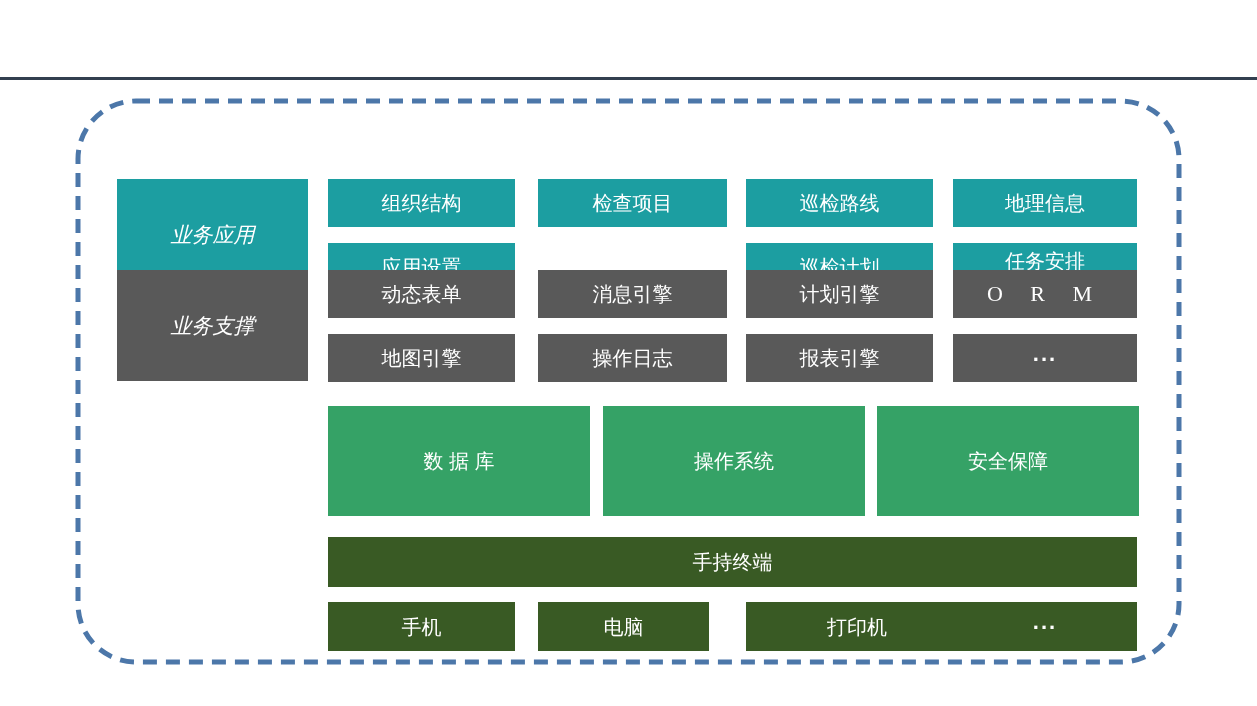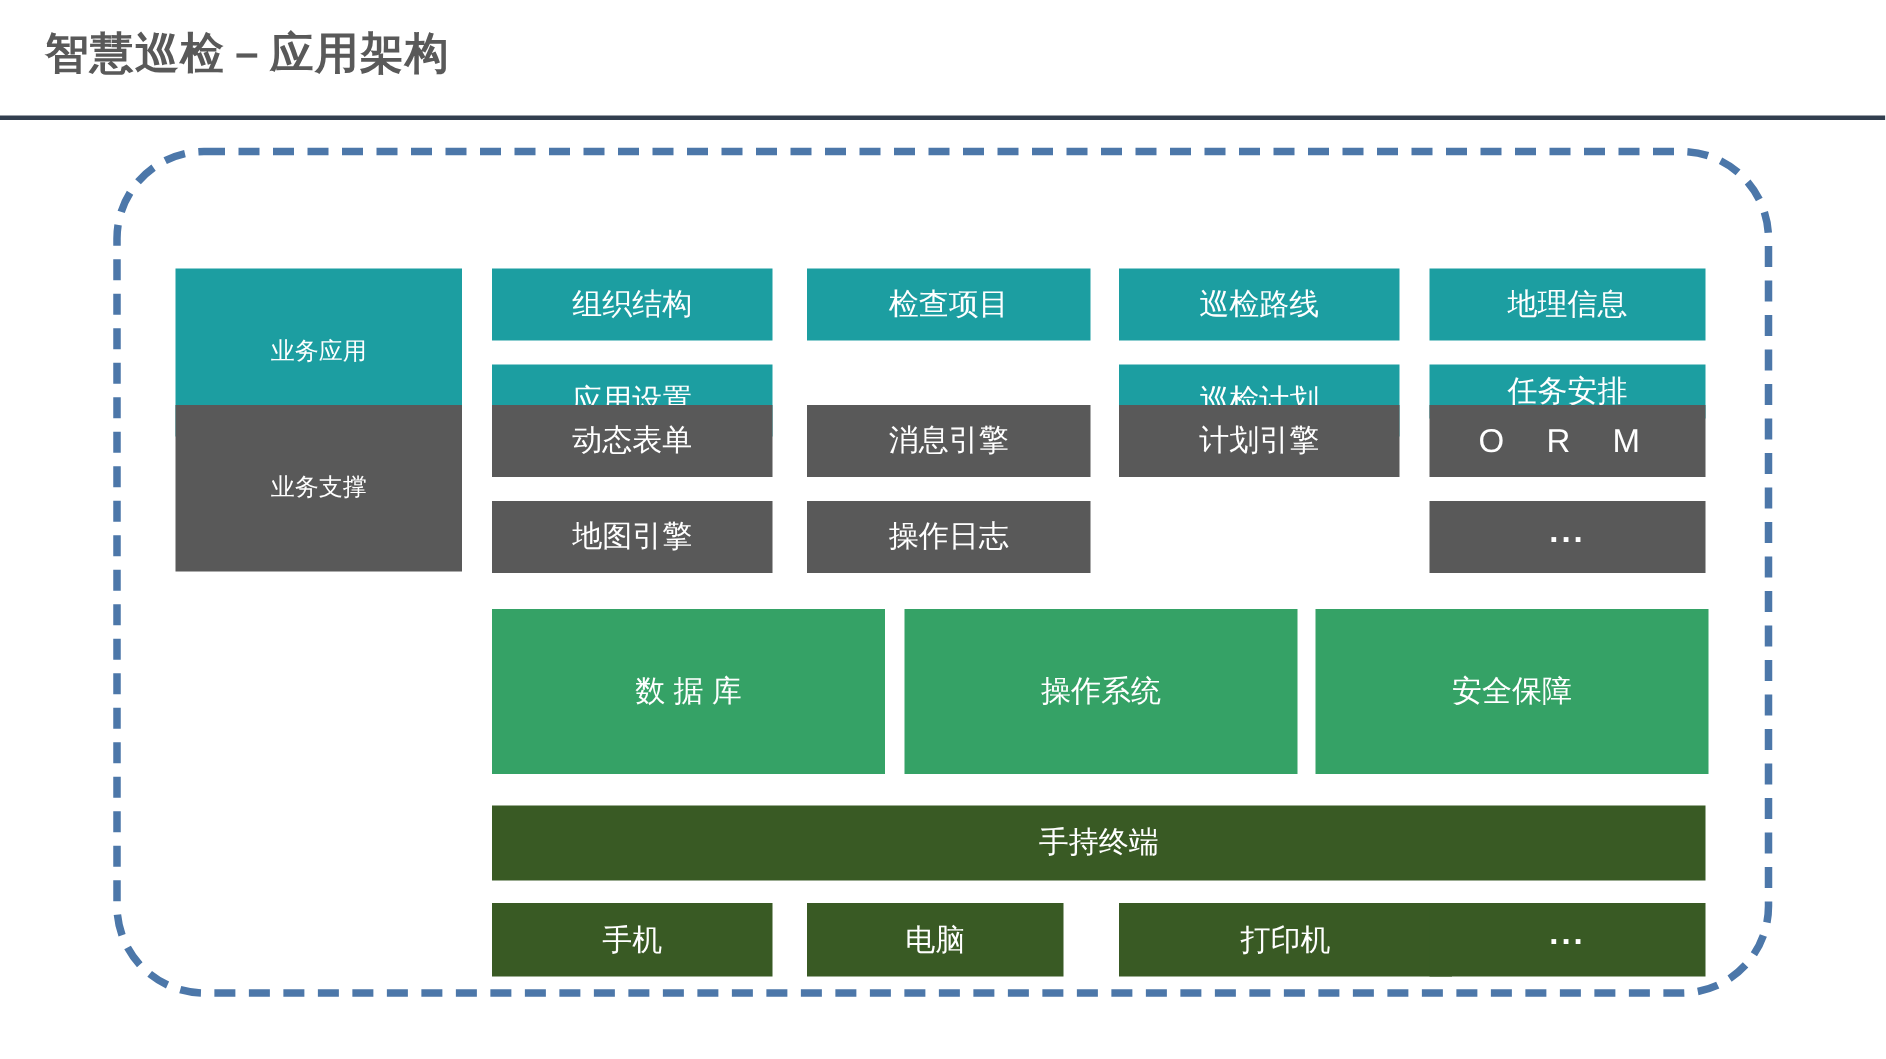--- a/index.html
+++ b/index.html
@@ -43,39 +43,38 @@
     color:#ffffff;
     font-size:20px;
     line-height:1.2;
     white-space:pre;
     box-sizing:border-box;
   }
   .teal{background:var(--teal,#1C9EA1);margin-top:46px;}
   .gray{background:var(--gray,#595959);}
   .green{background:var(--green,#35A266);}
   .darkgreen{background:var(--darkgreen,#395A24);}
-  .layer-label{font-size:16px;}
+  .layer-label{font-size:21px;font-style:italic;}
   .orm{
-    font-family:Liberation Sans, sans-serif;
+    font-family:Liberation Serif, serif;
     letter-spacing:11px;
     font-size:22px;
   }
   .dots{
     font-weight:700;
     font-size:22px;
     letter-spacing:2px;
     padding-bottom:8px;
   }
 </style>
 </head>
 <body>
 
 <div class="page">
 
-  <h1 class="page-title">智慧巡检－应用架构</h1>
   <div class="title-divider"></div>
 
   <svg class="frame-svg" width="1257" height="706">
     <rect x="78" y="101" width="1101" height="561" rx="58" ry="58" fill="none" stroke="var(--frame,#4C77A9)" stroke-width="5" stroke-dasharray="14 9"></rect>
   </svg>
 
   <div class="box teal layer-label" style="left:117px;top:133px;width:191px;height:112px">业务应用</div>
 
   <div class="box teal" style="left:328px;top:133px;width:187px;height:48px">组织结构</div>
   <div class="box teal" style="left:538px;top:133px;width:189px;height:48px">检查项目</div>
@@ -88,20 +87,21 @@
 
   <div class="box gray layer-label" style="left:117px;top:270px;width:191px;height:111px">业务支撑</div>
 
   <div class="box gray" style="left:328px;top:270px;width:187px;height:48px">动态表单</div>
   <div class="box gray" style="left:538px;top:270px;width:189px;height:48px">消息引擎</div>
   <div class="box gray" style="left:746px;top:270px;width:187px;height:48px">计划引擎</div>
   <div class="box gray orm" style="left:953px;top:270px;width:184px;height:48px">O R M</div>
 
   <div class="box gray" style="left:328px;top:334px;width:187px;height:48px">地图引擎</div>
   <div class="box gray" style="left:538px;top:334px;width:189px;height:48px">操作日志</div>
+  <div class="box gray" style="left:746px;top:334px;width:187px;height:48px">报表引擎</div>
   <div class="box gray dots" style="left:953px;top:334px;width:184px;height:48px">...</div>
 
 
   <div class="box green" style="left:328px;top:406px;width:262px;height:110px">数 据 库</div>
   <div class="box green" style="left:603px;top:406px;width:262px;height:110px">操作系统</div>
   <div class="box green" style="left:877px;top:406px;width:262px;height:110px">安全保障</div>
 
 
   <div class="box darkgreen" style="left:328px;top:537px;width:809px;height:50px">手持终端</div>
 

